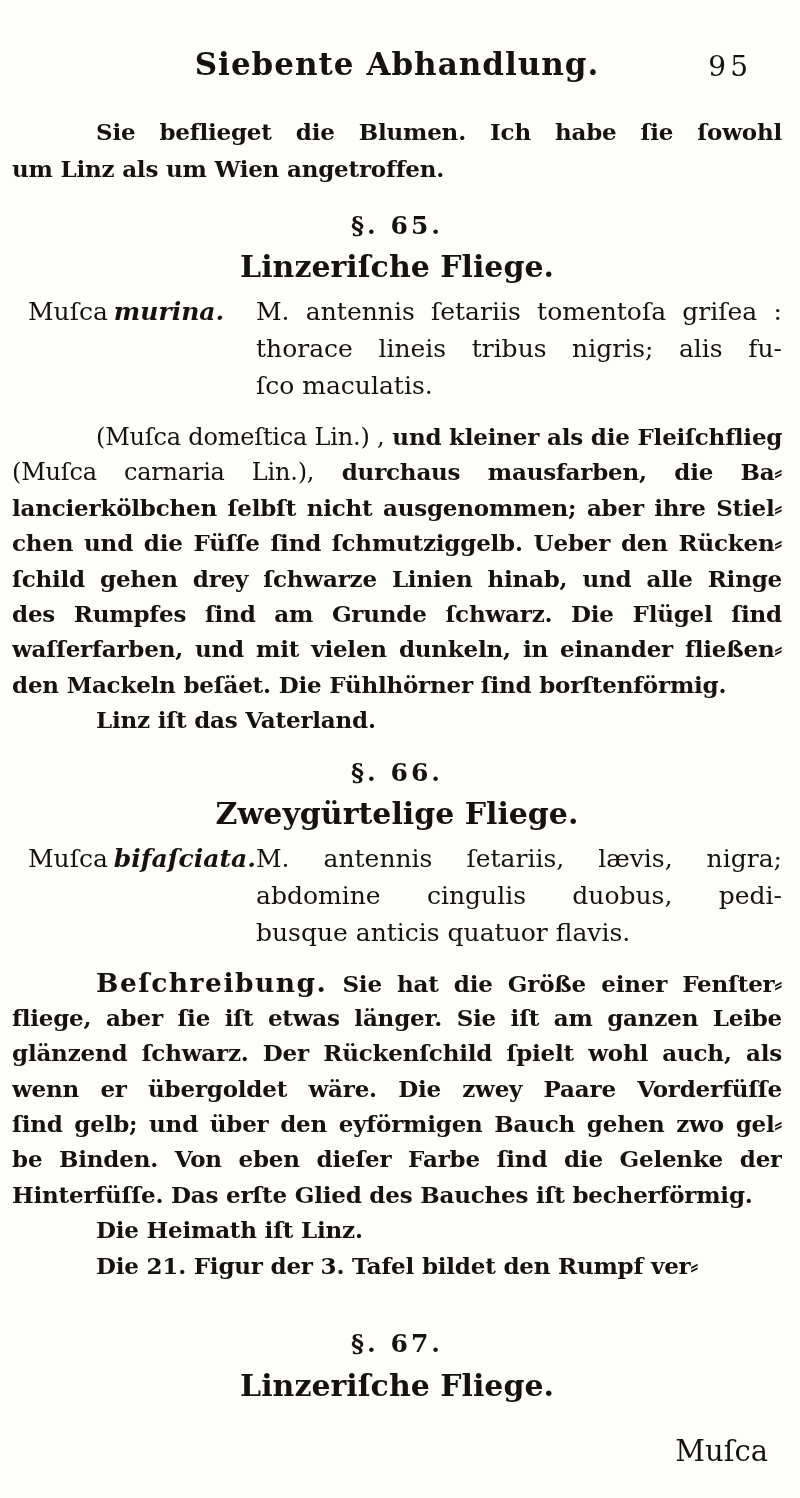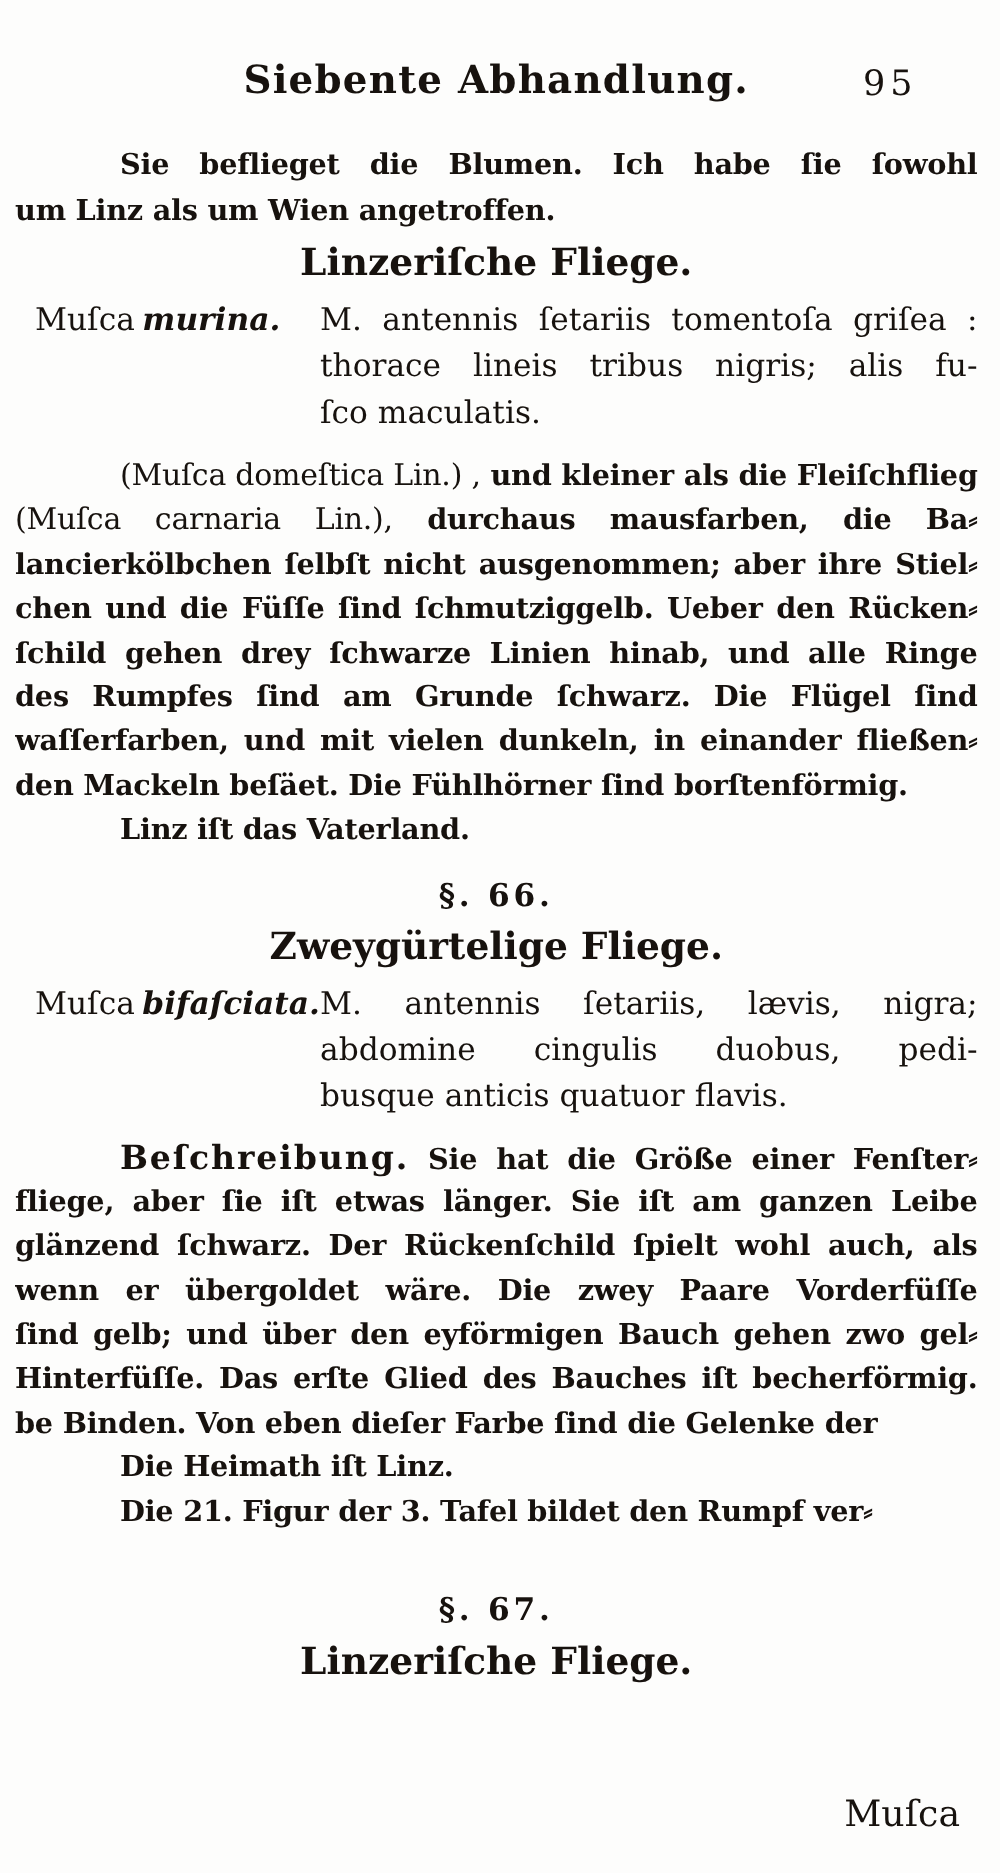--- a/index.html
+++ b/index.html
@@ -19,21 +19,21 @@
 
   
   .german .line { font-weight:700; font-size:23px; letter-spacing:-0.2px; }
   
   .latin .line { font-weight:400; font-size:25px; }
   .lat  { font-weight:400; font-size:24px; }
   .lead { font-size:26.5px; letter-spacing:1.5px; }
 
   .header { position:relative; height:40px; }
   .running-title { text-align:center; font-size:31px; font-weight:700; letter-spacing:1px; }
-  .page-number { position:absolute; right:48px; top:4px; font-size:28px; font-weight:400; letter-spacing:4px; }
+  .page-number { position:absolute; right:30px; top:4px; font-size:28px; font-weight:400; letter-spacing:4px; }
 
   .intro { margin-top:27px; }
   .intro .line { line-height:37px; height:37px; }
 
   .sec-num { text-align:center; font-weight:700; font-size:25px; letter-spacing:3px; line-height:34px; margin-top:22px; }
   .sec-title { text-align:center; font-weight:700; font-size:30px; line-height:40px; margin-top:4px; }
   .sec66 .sec-num { margin-top:18px;text-align:center; }
   .sec67 .sec-num { margin-top:44px; }
   .sec67 .sec-title { margin-top:5px; }
 
@@ -60,20 +60,21 @@
     <div class="running-title">Siebente Abhandlung.</div>
     <div class="page-number">95</div>
   </div>
 
   <div class="para german intro indent-first">
       <div class="line">Sie beflieget die Blumen.  Ich habe ſie ſowohl</div>
       <div class="line">um Linz als um Wien angetroffen.</div>
     </div>
 
   <div class="section sec65">
+    <div class="sec-num">§. 65.</div>
     <div class="sec-title">Linzeriſche Fliege.</div>
     <div class="species">
       <div class="species-label">
         <span class="genus">Muſca</span><span class="ep">murina.</span>
       </div>
       <div class="para latin diag">
           <div class="line">M. antennis ſetariis tomentoſa griſea :</div>
           <div class="line">thorace lineis tribus nigris; alis fu-</div>
           <div class="line">ſco maculatis.</div>
         </div>
@@ -105,22 +106,22 @@
           <div class="line">abdomine cingulis duobus, pedi-</div>
           <div class="line">busque anticis quatuor flavis.</div>
         </div>
     </div>
     <div class="para german desc indent-first">
         <div class="line"><span class="lead">Beſchreibung.</span><span>  Sie hat die Größe einer Fenſter⸗</span></div>
         <div class="line">fliege, aber ſie iſt etwas länger.  Sie iſt am ganzen Leibe</div>
         <div class="line">glänzend ſchwarz.  Der Rückenſchild ſpielt wohl auch, als</div>
         <div class="line">wenn er übergoldet wäre.  Die zwey Paare Vorderfüſſe</div>
         <div class="line">ſind gelb; und über den eyförmigen Bauch gehen zwo gel⸗</div>
+        <div class="line">be Binden.  Von eben dieſer Farbe ſind die Gelenke der</div>
         <div class="line">Hinterfüſſe. Das erſte Glied des Bauches iſt becherförmig.</div>
-        <div class="line">be Binden.  Von eben dieſer Farbe ſind die Gelenke der</div>
       </div>
     <div class="para german tight indent-first">
         <div class="line">Die Heimath iſt Linz.</div>
       </div>
     <div class="para german tight indent-first">
         <div class="line">Die 21. Figur der 3. Tafel bildet den Rumpf ver⸗</div>
       </div>
   </div>
 
   <div class="section sec67">

